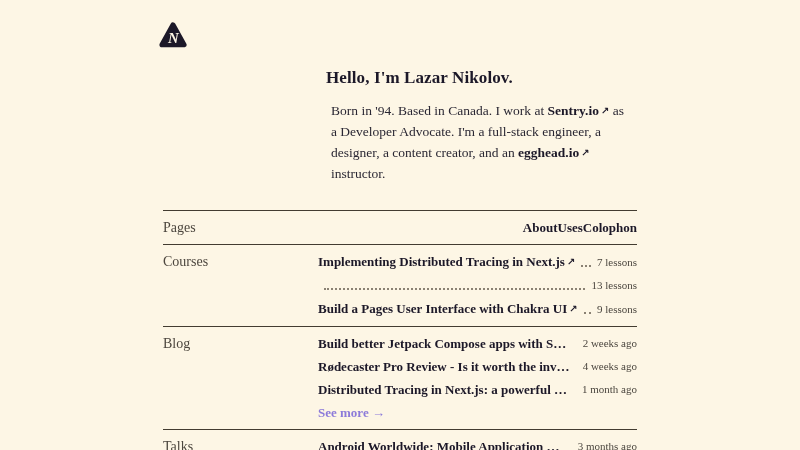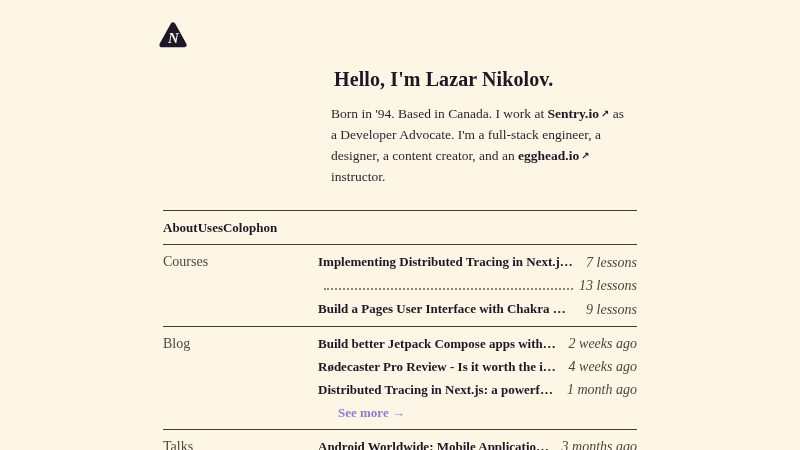--- a/index.html
+++ b/index.html
@@ -11,22 +11,22 @@
   }
   .stage { position: relative; width: 800px; height: 450px; }
 
   
   .logo-link { position: absolute; left: 159px; top: 21px; display: block; }
   .logo-link svg { display: block; }
 
   
   .hero { position: absolute; left: 318px; top: 68px; width: 324px; }
   .hero h1 {
-    margin: 0 0 13px 16px;
-    font-size: 20px; font-weight: 700; letter-spacing: 0.1px;
+    margin: 0 0 13px 8px;
+    font-size: 17px; font-weight: 700; letter-spacing: 0.1px;
     color: #1C1828;
   }
   .hero p {
     margin: 13px; font-size: 13.5px; line-height: 1.55; color: #2A2733;
   }
   .inline-link {
     font-weight: 700; color: #1C1828; text-decoration: none; cursor: pointer;
     white-space: nowrap;
   }
   .arrow-ne { font-family: "DejaVu Sans", sans-serif; font-size: 10px; position: relative; top: -1px; margin-left: 2px; }
@@ -34,45 +34,45 @@
   
   .table { position: absolute; left: 163px; top: 210px; width: 474px; }
   .t-row { display: flex; border-top: 1px solid #433C31; padding: 8px 0; }
   .t-label {
     width: 155px; flex: 0 0 155px;
     font-size: 14px; color: #4C463E; line-height: 17px;
   }
   .t-content { flex: 1 1 auto; min-width: 0; display: flex; flex-direction: column; gap: 6px; }
 
   
-  .pages-links { display: flex; justify-content: flex-start; align-items: baseline; }
+  .pages-links { display: flex; justify-content: flex-end; align-items: baseline; }
   .page-link {
     font-size: 13px; font-weight: 700; color: #1C1828; text-decoration: none;
     line-height: 17px; cursor: pointer;
   }
 
   
   .t-item { display: flex; align-items: center; line-height: 17px; }
   .item-title {
     flex: 0 1 auto; min-width: 0;
     overflow: hidden; text-overflow: ellipsis; white-space: nowrap;
     font-size: 13px; font-weight: 700; color: #1C1828; text-decoration: none; cursor: pointer;
   }
   .leader {
     flex: 1 0 0px; min-width: 0; height: 1px; align-self: flex-end;
     border-bottom: 2px dotted #8A8173;
     margin: 0 6px 4px 6px;
   }
   .item-meta {
-    flex: 0 0 auto; font-style: italic; font-size: 14px; color: #4B463F;
+    flex: 0 0 auto; font-size: 11px; color: #4B463F;
     white-space: nowrap;
   }
   .see-more {
     font-size: 13px; font-weight: 700; color: #8C7AD9; text-decoration: none;
-    cursor: pointer; line-height: 17px; align-self: flex-start; margin-left: 20px;
+    cursor: pointer; line-height: 17px; align-self: flex-start;
   }
 </style>
 </head>
 <body>
 
 <div class="stage">
 
   <a class="logo-link">
     <svg width="28" height="29" viewBox="0 0 32 32">
       <polygon points="16,4 28.5,26.5 3.5,26.5" fill="#1C1828" stroke="#1C1828" stroke-width="6" stroke-linejoin="round"></polygon>
@@ -81,20 +81,21 @@
   </a>
 
   <div class="hero">
     <h1>Hello, I'm Lazar Nikolov.</h1>
     <p><span>Born in '94. Based in Canada. I work at </span><a class="inline-link"><span>Sentry.io</span><span class="arrow-ne">↗</span></a><span> as a Developer Advocate. I'm a full-stack engineer, a designer, a content creator, and an </span><a class="inline-link"><span>egghead.io</span><span class="arrow-ne">↗</span></a><span> instructor.</span></p>
   </div>
 
   <div class="table">
 
     <div class="t-row">
+      <div class="t-label">Pages</div>
       <div class="t-content">
         <div class="pages-links">
           <a class="page-link">About</a>
           <a class="page-link">Uses</a>
           <a class="page-link">Colophon</a>
         </div>
       </div>
     </div>
 
     <div class="t-row">

